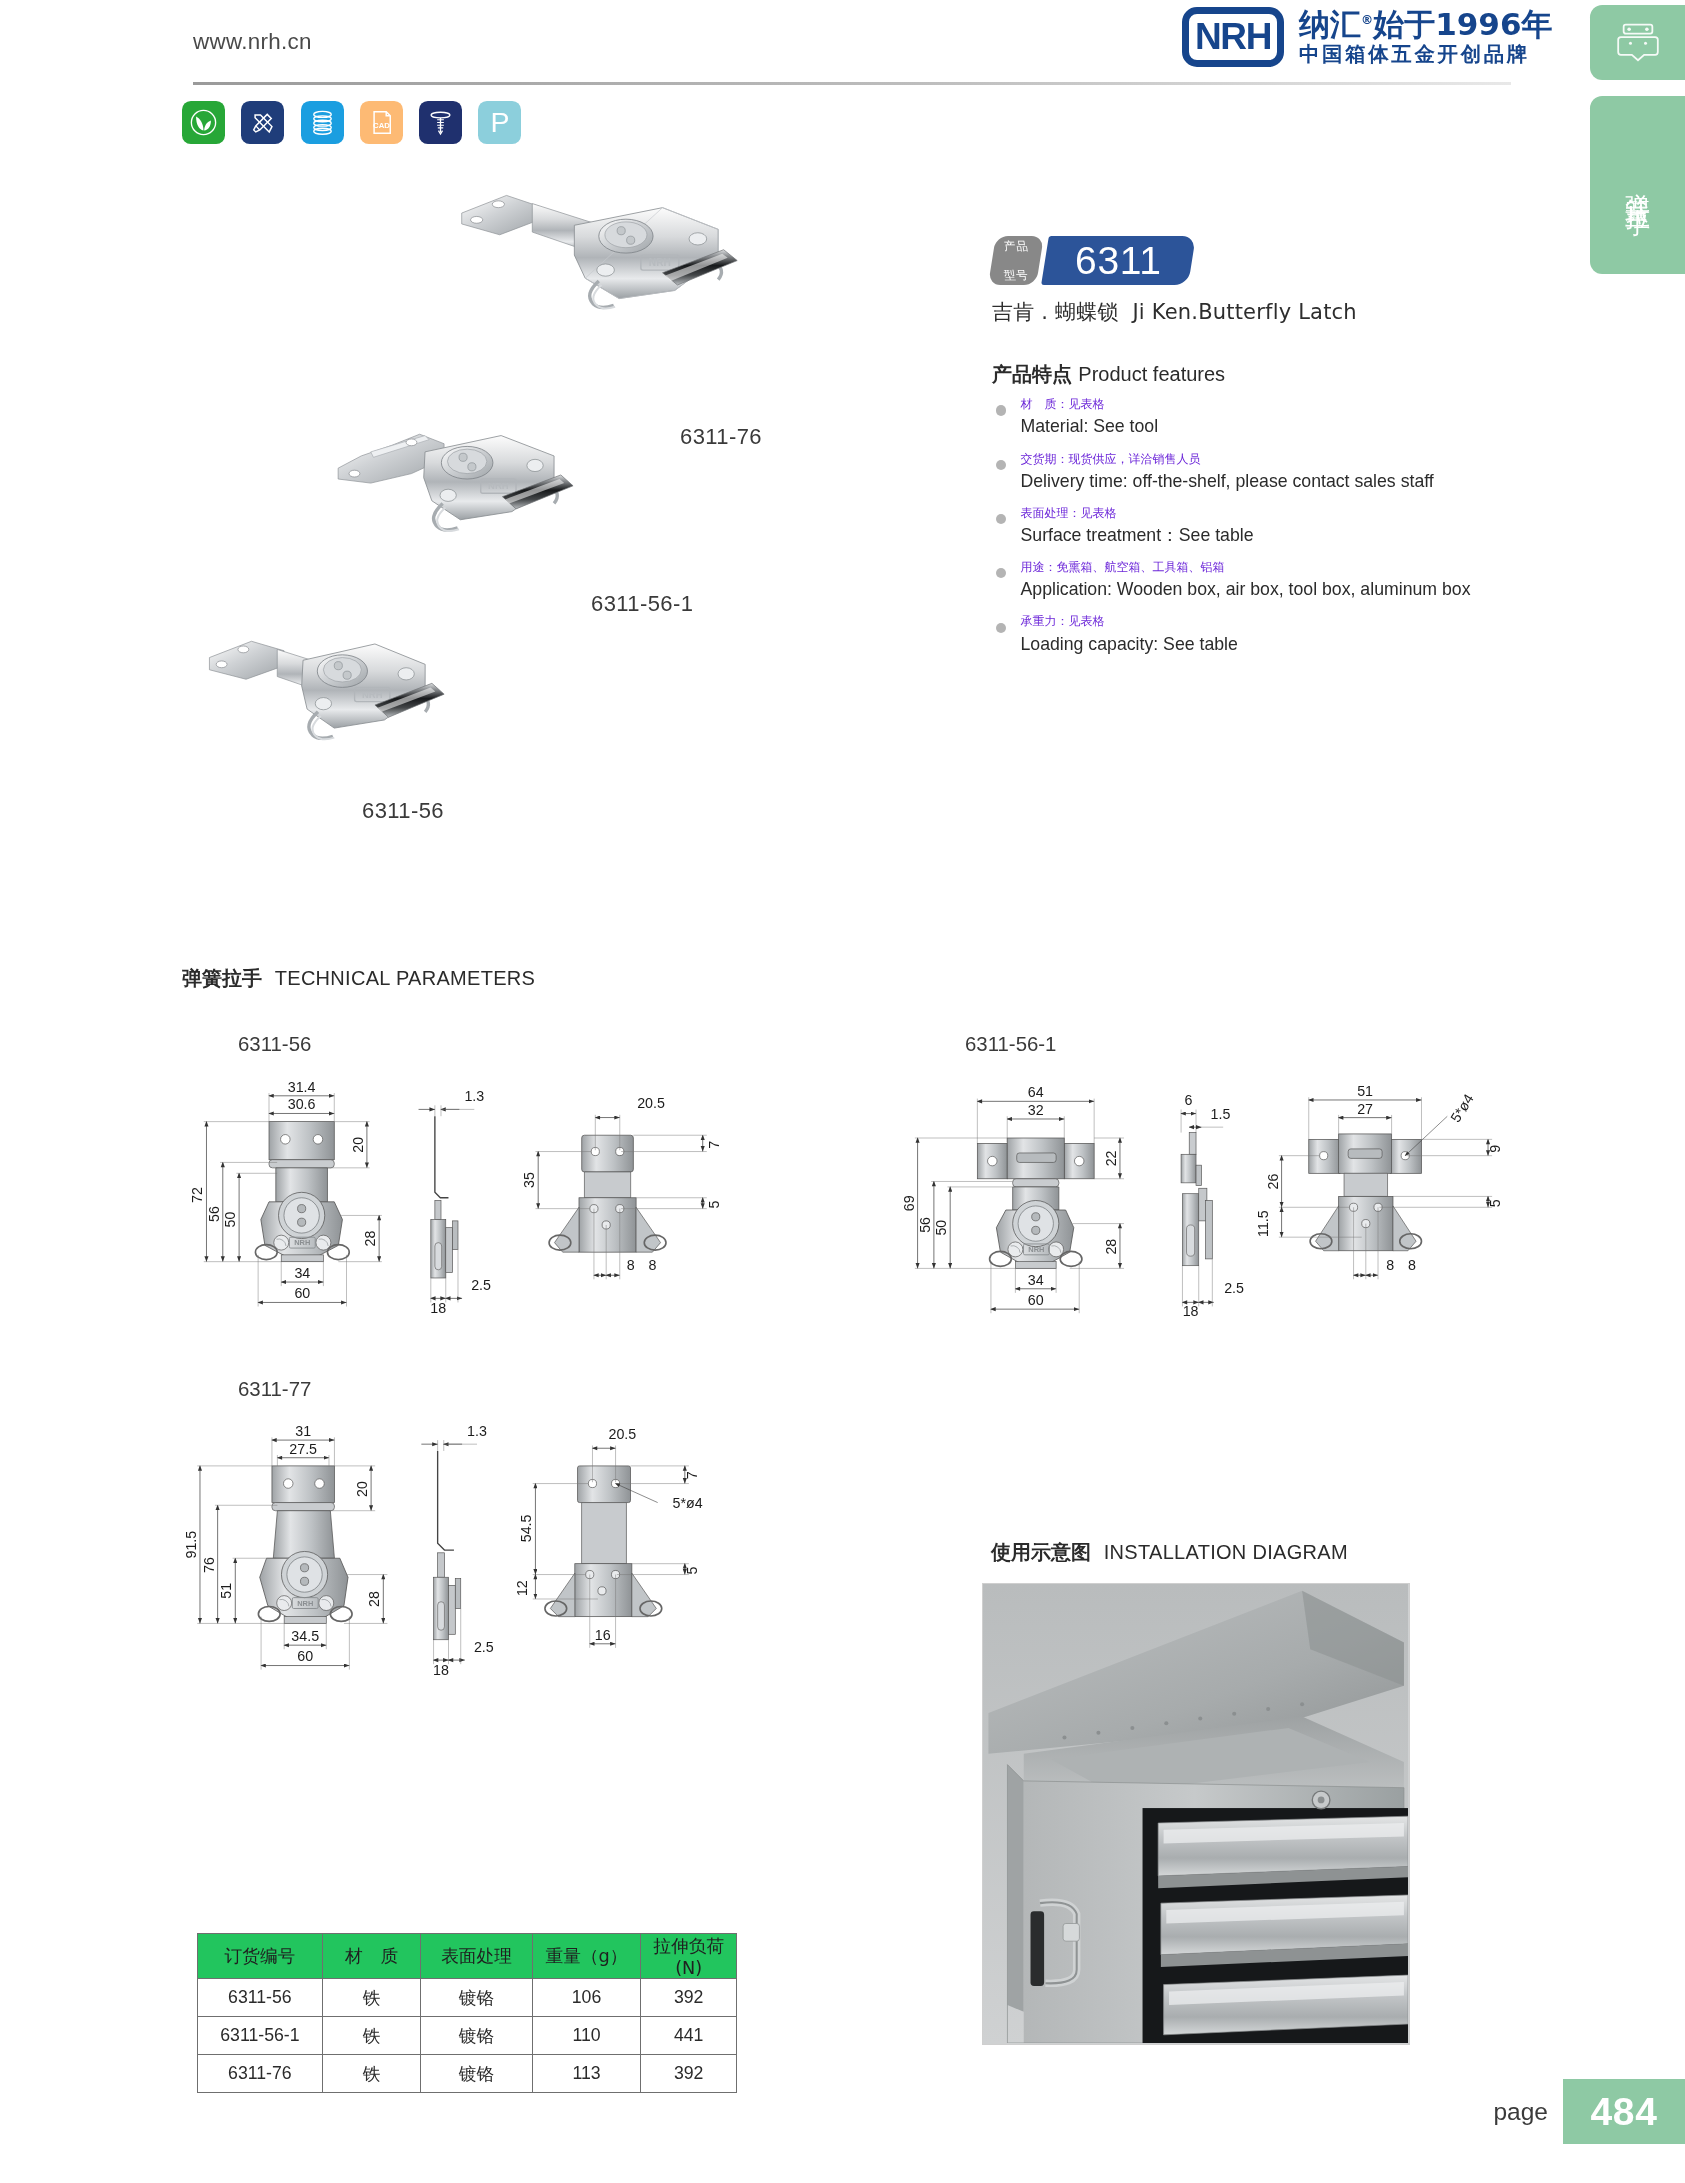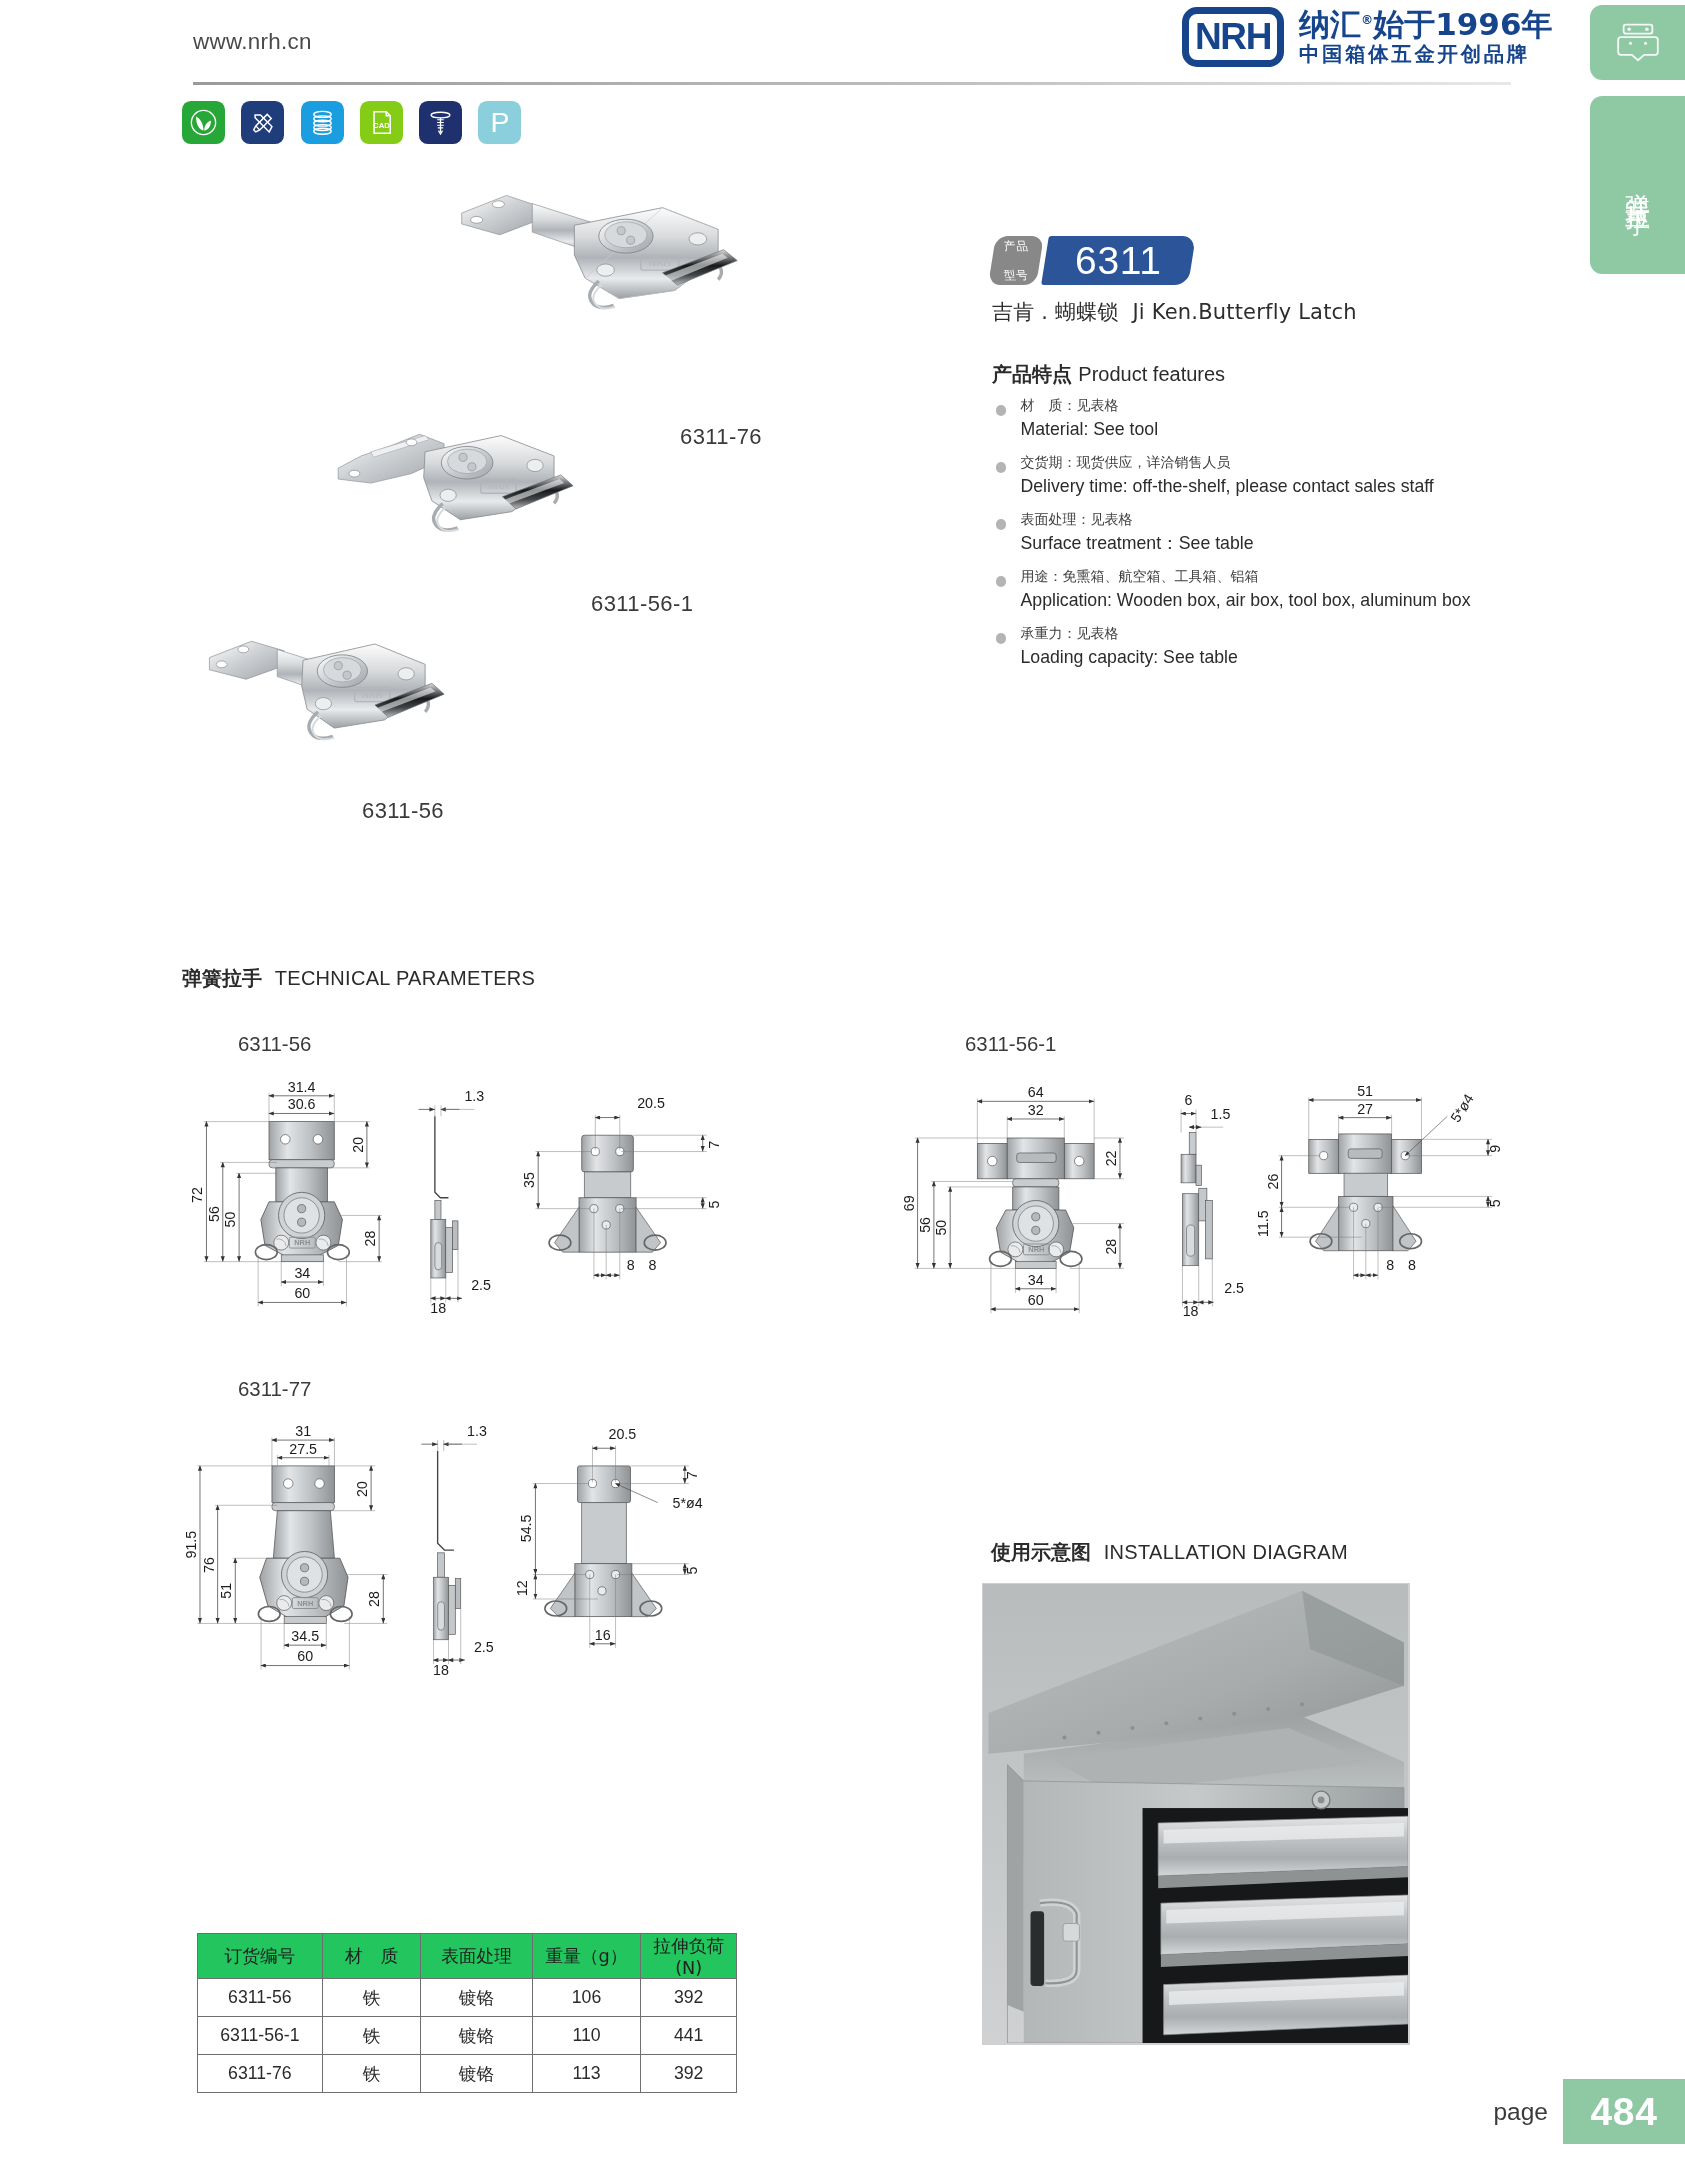--- a/index.html
+++ b/index.html
@@ -60,21 +60,21 @@
   
   #icon-row { position:absolute; left:182px; top:101px; display:flex; gap:16.3px; }
   .feat-icon {
     width:43px; height:43px; border-radius:8.8px;
     display:flex; align-items:center; justify-content:center;
   }
   .feat-icon svg { display:block; }
   .ic-eco  { background:#27a737; }
   .ic-draw { background:#1f3d7a; }
   .ic-spr  { background:#1b9ee0; }
-  .ic-cad  { background:#84cc16; }
+  .ic-cad  { background:#fdba74; }
   .ic-scr  { background:#1f306e; }
   .ic-p    { background:#8ccfdc; }
   .ic-p span { color:#fff; font-size:28.5px; font-weight:300; line-height:1; }
 
   
   #product-gallery { position:absolute; left:204px; top:190px; width:734px; height:720px; }
   .photo-label {
     position:absolute; font-size:22px; color:#3a3a3a; letter-spacing:0.4px;
     font-family:"Liberation Sans",sans-serif;
   }
@@ -113,21 +113,21 @@
   }
   #features-heading b { font-weight:bold; }
   #features-heading i { font-style:normal; font-family:"Liberation Sans",sans-serif; }
   #features-list { margin-top:9.5px; }
   .feat-item { position:relative; padding-left:28.5px; margin-bottom:12.2px; }
   .feat-bullet {
     position:absolute; left:4.1px; top:8.2px; width:10.2px; height:10.2px;
     border-radius:50%; background:#b4b4b4;
   }
   .feat-cn {
-    font-size:14px; color:#404040; line-height:1.35;
+    font-size:12px; color:#6d28d9; line-height:1.35;
     font-family:Liberation Mono, monospace;
   }
   .feat-en {
     font-size:17.7px; color:#2b2b2b; line-height:1.35; margin-top:2px;
     font-family:"Liberation Sans",sans-serif;
   }
 
   
   #tech-heading {
     position:absolute; left:182px; top:965px; font-size:20px; color:#2b2b2b;

